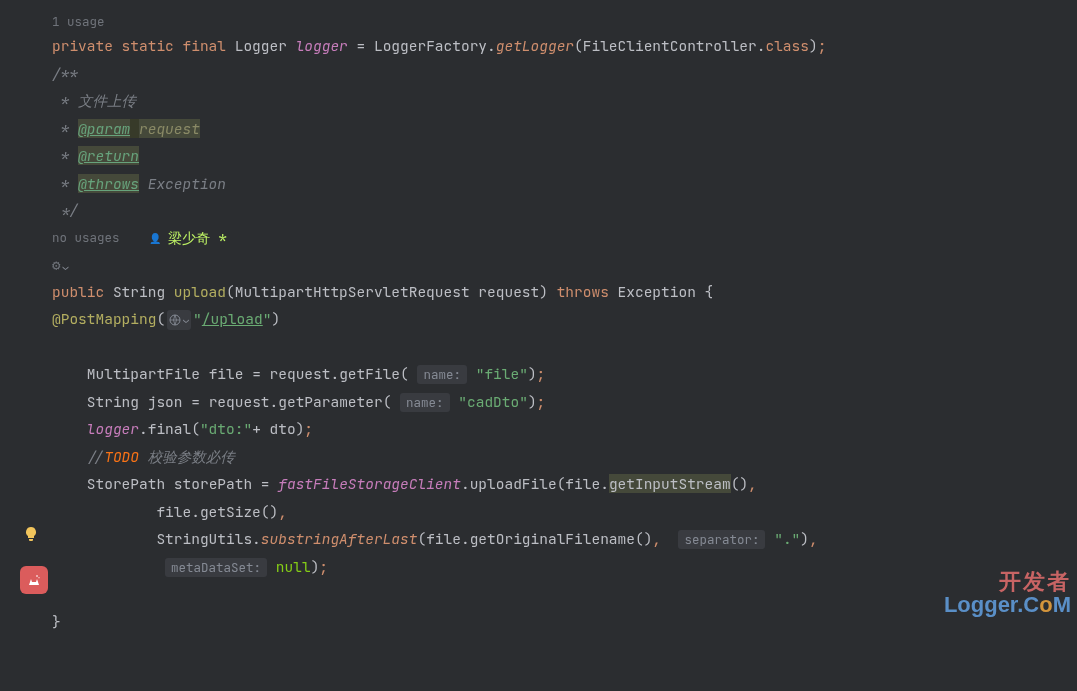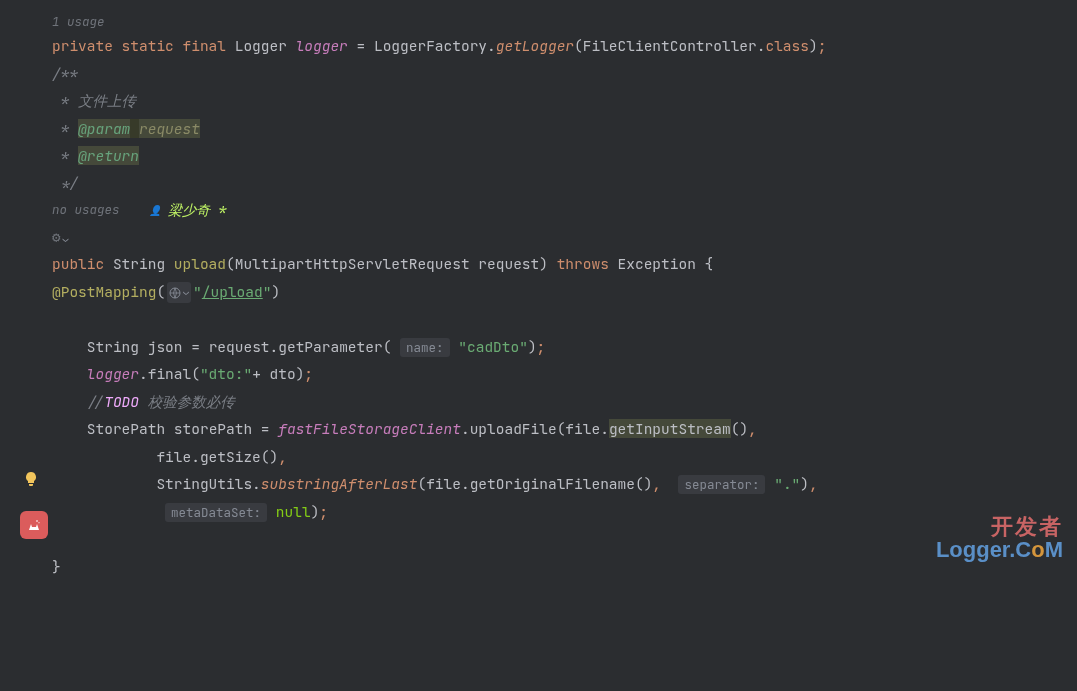--- a/index.html
+++ b/index.html
@@ -15,35 +15,35 @@
     }
     .editor {
       padding: 10px 0 0 20px;
       position: relative;
     }
     .code-line {
       padding-left: 32px;
       white-space: pre;
       min-height: 27.5px;
     }
-    .usage-hint { color: #6f737a; font-size: 12.5px; padding-left: 32px; font-style: italic; }
+    .usage-hint { color: #6f737a; font-size: 12.5px; padding-left: 32px; }
     .author-hint { color: #bef264; font-size: 14px; display: inline-flex; align-items: center; gap: 6px; }
     .author-hint::before { content: "👤"; font-size: 10px; color: #6f737a; }
     .kw { color: #cf8e6d; }
     .type { color: #bcbec4; }
     .field-italic { color: #c77dbb; font-style: italic; }
     .static-method { color: #cf8e6d; font-style: italic; }
     .string { color: #6aab73; }
     .comment { color: #7a7e85; font-style: italic; }
     .annotation { color: #b3ae60; }
-    .doc-tag { color: #67a37c; font-style: italic; }
+    .doc-tag { color: #67a37c; font-style: italic; text-decoration: underline; }
     .doc-tag.hl { background: #45493a; }
     .doc-param { color: #8a8a66; font-style: italic; background: #45493a; }
     .param-hint { color: #858a94; background: #393b40; padding: 1px 6px; border-radius: 3px; font-size: 12.5px; font-style: normal; }
-    .todo { color: #f0abfc; font-style: italic; }
+    .todo { color: #f97316; font-style: italic; }
     .highlighted { background: #45493a; }
     .null-kw { color: #84cc16; }
     .underline { text-decoration: underline; }
     .globe-icon {
       display: inline-flex;
       align-items: center;
       vertical-align: middle;
       background: #393b40;
       border-radius: 3px;
       padding: 1px 2px;
@@ -72,21 +72,21 @@
       color: white;
     }
     .gear-icon {
       display: inline-block;
       color: #6f737a;
       font-size: 14px;
       padding-left: 32px;
     }
     .watermark {
       position: absolute;
-      right: 14px;
+      right: 6px;
       bottom: 20px;
       text-align: right;
       font-family: Arial, sans-serif;
       line-height: 1.05;
     }
     .wm1 { color: #c86464; font-size: 22px; font-weight: bold; letter-spacing: 2px; }
     .wm2 { color: #5a8fc7; font-size: 22px; font-weight: bold; }
     .wm2 .o { color: #d4953c; }
     .hl-bg { background: #373a29; }
   </style>
@@ -96,34 +96,36 @@
 <div class="editor">
 
   <div class="usage-hint">1 usage</div>
 
   <div class="code-line"><span class="kw">private</span> <span class="kw">static</span> <span class="kw">final</span> <span class="type">Logger</span> <span class="field-italic">logger</span><span> = </span><span>LoggerFactory</span><span>.</span><span class="static-method">getLogger</span><span>(</span><span>FileClientController</span><span>.</span><span class="kw">class</span><span>)</span><span class="kw">;</span></div>
 
   <div class="code-line comment">/**</div>
   <div class="code-line comment"> * 文件上传</div>
   <div class="code-line comment"><span> * </span><span class="doc-tag hl">@param</span><span class="hl-bg"> </span><span class="doc-param">request</span></div>
   <div class="code-line comment"><span> * </span><span class="doc-tag hl">@return</span></div>
+  <div class="code-line comment"><span> * </span><span class="doc-tag hl">@throws</span><span> </span><span>Exception</span></div>
   <div class="code-line comment"> */</div>
 
   <div class="usage-hint"><span>no usages</span>&nbsp;&nbsp;&nbsp;&nbsp;<span class="author-hint">梁少奇 *</span></div>
   <div><span class="gear-icon">⚙<span class="chevron-icon">⌄</span></span></div>
 
   <div class="code-line"><span class="kw">public</span> <span>String</span> <span class="annotation">upload</span><span>(</span><span>MultipartHttpServletRequest</span> <span>request</span><span>)</span> <span class="kw">throws</span> <span>Exception</span><span> {</span></div>
 
   <div class="code-line"><span class="annotation">@PostMapping</span><span>(</span><span class="globe-icon"><svg width="12" height="12" viewBox="0 0 12 12">
           <circle cx="6" cy="6" r="5" fill="none" stroke="#858a94" stroke-width="1"></circle>
           <path d="M1 6 H11 M6 1 Q9 6 6 11 Q3 6 6 1" fill="none" stroke="#858a94" stroke-width="0.8"></path>
         </svg><span class="chevron-icon">⌄</span></span><span class="string">"</span><span class="string underline">/upload</span><span class="string">"</span><span>)</span></div>
 
   <div class="code-line"></div>
 
+  <div class="code-line">    <span>MultipartFile</span> <span>file</span><span> = </span><span>request</span><span>.</span><span>getFile</span><span>(</span> <span class="param-hint">name:</span> <span class="string">"file"</span><span>)</span><span class="kw">;</span></div>
 
   <div class="code-line">    <span>String</span> <span>json</span><span> = </span><span>request</span><span>.</span><span>getParameter</span><span>(</span> <span class="param-hint">name:</span> <span class="string">"cadDto"</span><span>)</span><span class="kw">;</span></div>
 
 
   <div class="code-line">    <span class="field-italic">logger</span><span>.</span><span>final</span><span>(</span><span class="string">"dto:"</span><span>+ </span><span>dto</span><span>)</span><span class="kw">;</span></div>
 
   <div class="code-line">    <span class="comment">//</span><span class="todo">TODO</span><span class="comment"> 校验参数必传</span></div>
 
   <div class="code-line">    <span>StorePath</span> <span>storePath</span><span> = </span><span class="field-italic">fastFileStorageClient</span><span>.</span><span>uploadFile</span><span>(</span><span>file</span><span>.</span><span class="highlighted">getInputStream</span><span>()</span><span class="kw">,</span></div>
 

